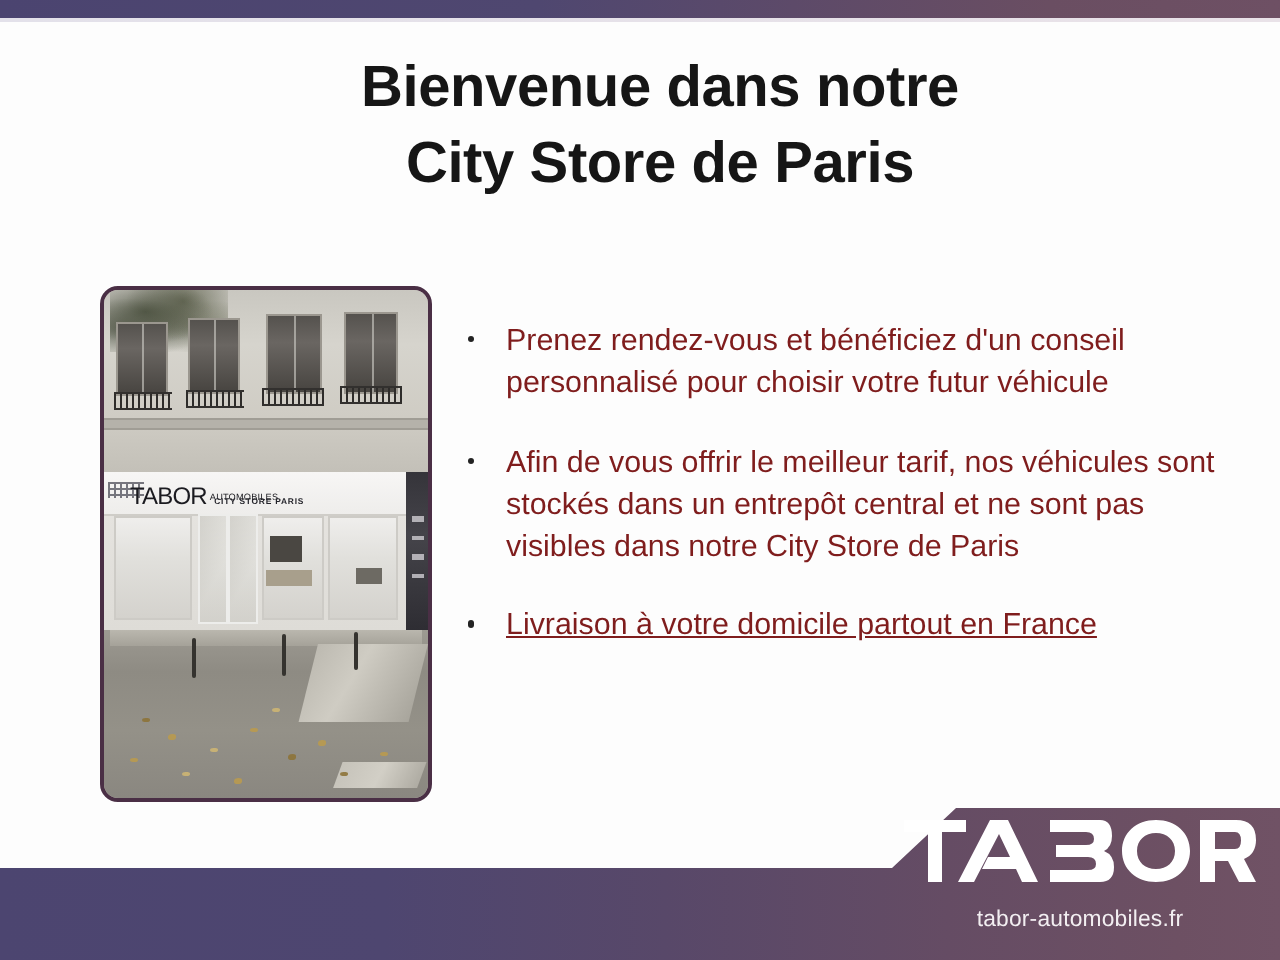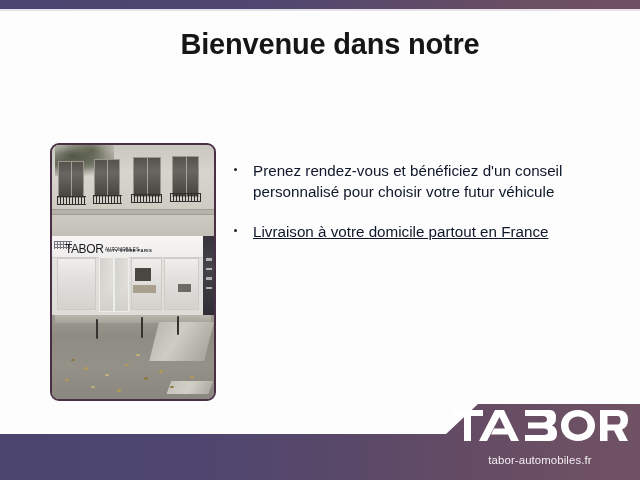--- a/index.html
+++ b/index.html
@@ -250,21 +250,21 @@
   
   .bullets {
     position: absolute;
     left: 231px;
     top: 160px;
     width: 392px;
   }
   .bullet {
     position: relative;
     padding-left: 22px;
-    color: #0f172a;
+    color: #7f1d1d;
     font-size: 15.2px;
     line-height: 1.40;
     margin-bottom: 18px;
   }
   .bullet:last-child { margin-bottom: 0; text-decoration: underline; }
   .bullet .dot {
     position: absolute;
     left: 3px;
     top: 8px;
     width: 3.2px;
@@ -307,20 +307,21 @@
 </head>
 <body>
 
 <div id="slide">
 
   <div class="top-bar"></div>
   <div class="top-bar-hairline"></div>
 
   <div class="title">
     <span class="line">Bienvenue dans notre</span>
+    <span class="line">City Store de Paris</span>
   </div>
 
   <div class="photo-frame">
     <div class="photo">
 
       <div class="facade">
         <div class="facade-tree"></div>
 
         <div class="win" style="left:4%;  top:18%; width:16%; height:40%;"></div>
         <div class="win" style="left:26%; top:15%; width:16%; height:42%;"></div>
@@ -391,20 +392,24 @@
     </div>
   </div>
 
   <div class="bullets">
     <div class="bullet">
       <span class="dot"></span>
       <span>Prenez rendez-vous et bénéficiez d'un conseil personnalisé pour choisir votre futur véhicule</span>
     </div>
     <div class="bullet">
       <span class="dot"></span>
+      <span>Afin de vous offrir le meilleur tarif, nos véhicules sont stockés dans un entrepôt central et ne sont pas visibles dans notre City Store de Paris</span>
+    </div>
+    <div class="bullet">
+      <span class="dot"></span>
       <span>Livraison à votre domicile partout en France</span>
     </div>
   </div>
 
   <div class="bottom-bar"></div>
 
   <div class="logo-block">
     <span class="logo-wordmark">
       <svg width="176" height="31" viewBox="0 0 352 62" xmlns="http://www.w3.org/2000/svg" aria-hidden="true">
         <g fill="#ffffff">

